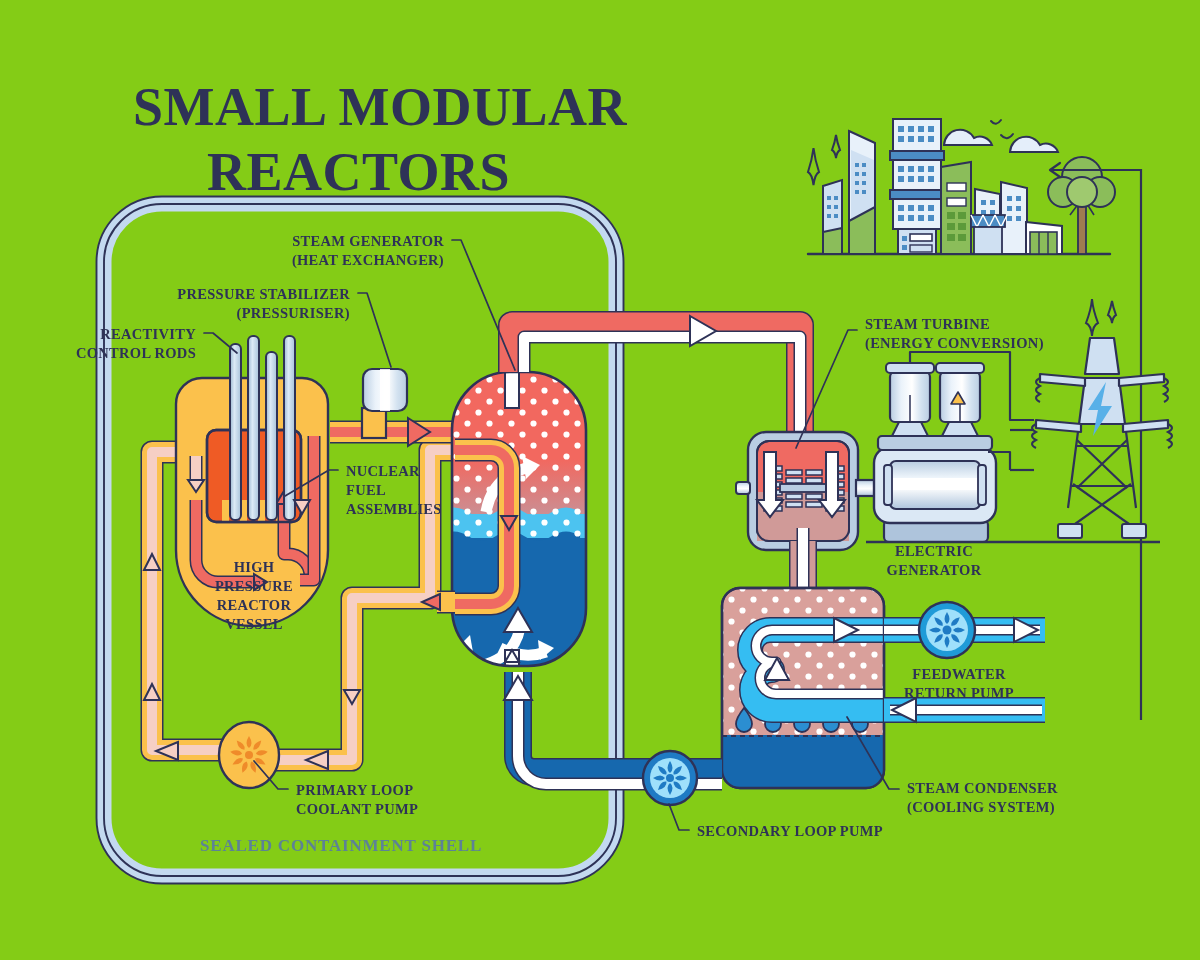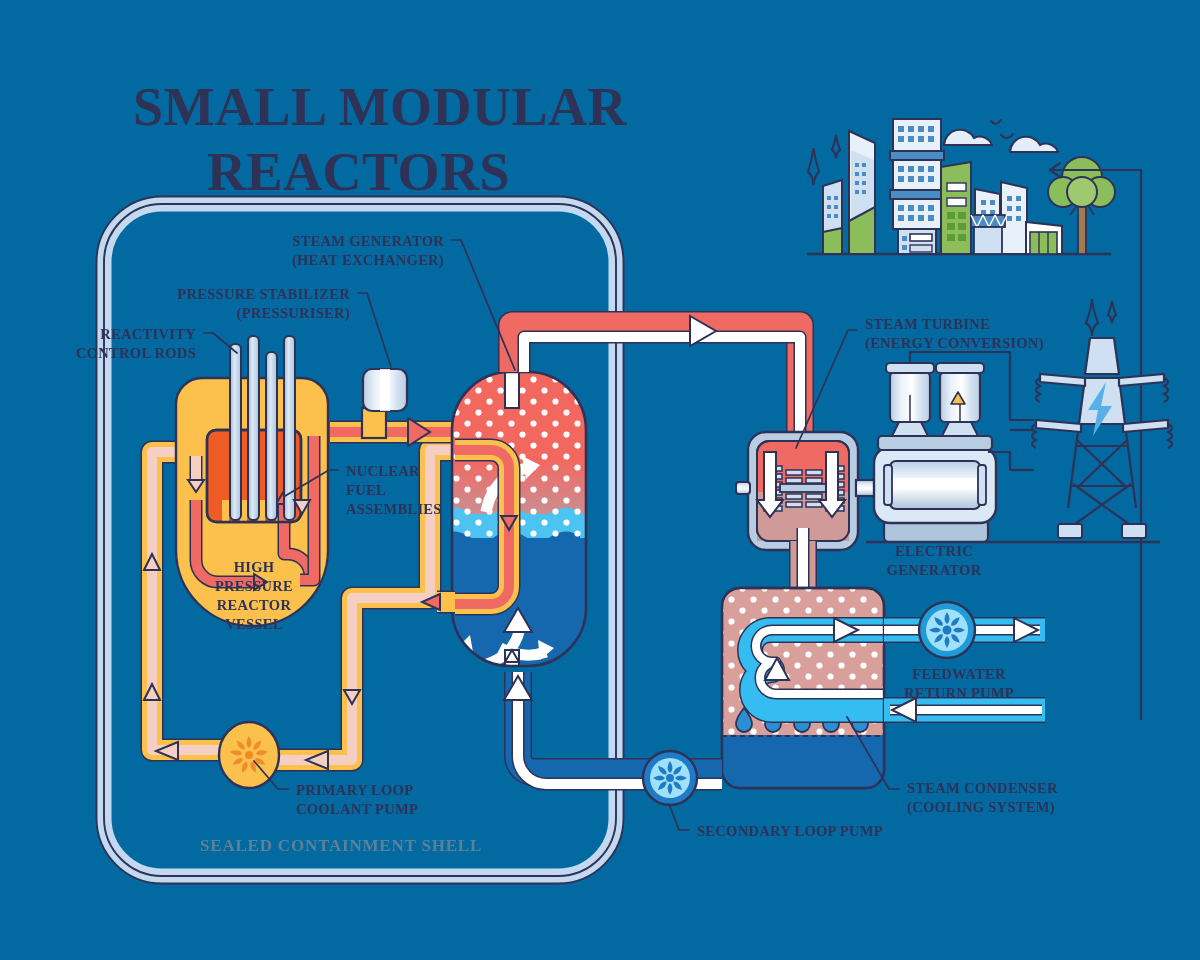--- a/index.html
+++ b/index.html
@@ -1,17 +1,17 @@
 <!DOCTYPE html>
 <html><head>
 <meta charset="utf-8">
 <style>
   html,body{margin:0;padding:0;background:#ffffff;}
   body{width:1200px;height:960px;overflow:hidden;font-family:"Liberation Serif",serif;}
-  #stage{position:relative;width:1200px;height:960px;background:#0369a1;}
+  #stage{position:relative;width:1200px;height:960px;background:#84cc16;}
   svg{display:block;}
   .lbl{font-family:"Liberation Serif",serif;font-weight:bold;fill:#2e3257;font-size:14.5px;letter-spacing:.3px;}
   .lbl-shell{font-family:"Liberation Serif",serif;font-weight:bold;fill:#5d8296;font-size:17px;letter-spacing:.8px;}
   .lbl-in{font-family:"Liberation Serif",serif;font-weight:bold;fill:#2e3257;font-size:14.5px;letter-spacing:.3px;}
   .title{font-family:"Liberation Serif",serif;font-weight:bold;fill:#2e3257;font-size:54px;letter-spacing:.5px;}
   .ldr{stroke:#2e3257;stroke-width:1.7;fill:none;stroke-linecap:round;stroke-linejoin:round;}
 </style>
 </head>
 <body>
 

